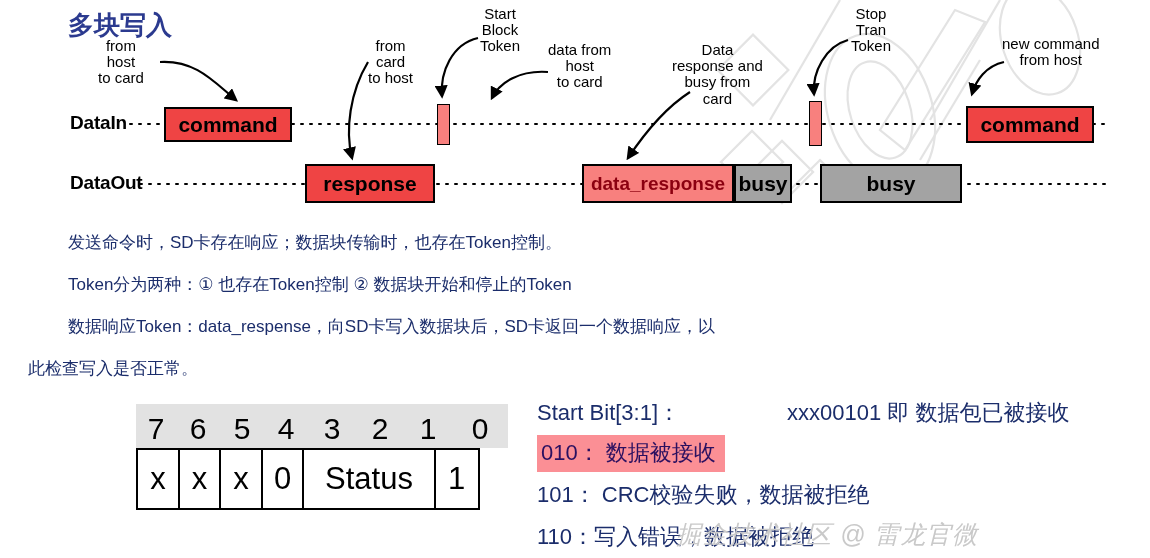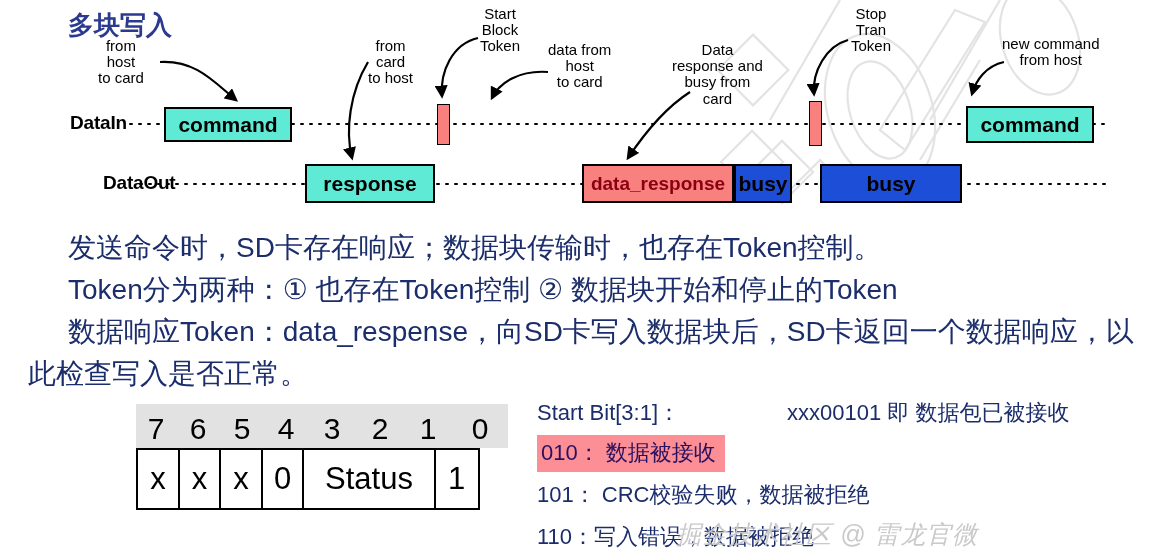--- a/index.html
+++ b/index.html
@@ -15,50 +15,50 @@
 
   
   .diagram{position:absolute;left:0;top:0;width:1150px;height:225px;}
   .diag-svg{position:absolute;left:0;top:0;}
 
   .row-label{
     position:absolute;font-weight:bold;font-size:19px;color:#000;
     letter-spacing:-0.2px;white-space:nowrap;
   }
   #lbl-datain{left:70px;top:112px;}
-  #lbl-dataout{left:70px;top:172px;margin-left:33px;}
+  #lbl-dataout{left:70px;top:172px;}
 
   .pkt{
     position:absolute;box-sizing:border-box;
-    border:2px solid #000;background:#5eead4;
+    border:2px solid #000;background:#ef4444;
     display:flex;align-items:center;justify-content:center;
     font-weight:bold;color:#000;white-space:nowrap;
   }
-  .pkt.gray{background:#1d4ed8;}
+  .pkt.gray{background:#a3a3a3;}
   .pkt.red{background:#f8807e;color:#8b0010;border-color:#000;}
 
   .token{
     position:absolute;box-sizing:border-box;
     background:#f8807e;border:1.5px solid #000;
   }
 
   .ann{
     position:absolute;font-size:15px;color:#000;line-height:1.08;
     text-align:center;white-space:nowrap;
   }
 
   .title-cn{
     position:absolute;left:68px;top:8px;
     font-size:26px;font-weight:bold;color:#2b3a8f;white-space:nowrap;
   }
 
   
   .prose{position:absolute;left:0;top:228px;width:1150px;}
   .pline{
-    font-size:28px;color:#1b2d6b;white-space:nowrap;
+    font-size:17px;color:#1b2d6b;white-space:nowrap;
     line-height:1.0;position:absolute;
   }
   #p1{left:68px;top:6px;}
   #p2{left:68px;top:48px;}
   #p3{left:68px;top:90px;}
   #p4{left:28px;top:132px;}
 
   
   .bittable{position:absolute;left:136px;top:404px;}
   .bt-head{

